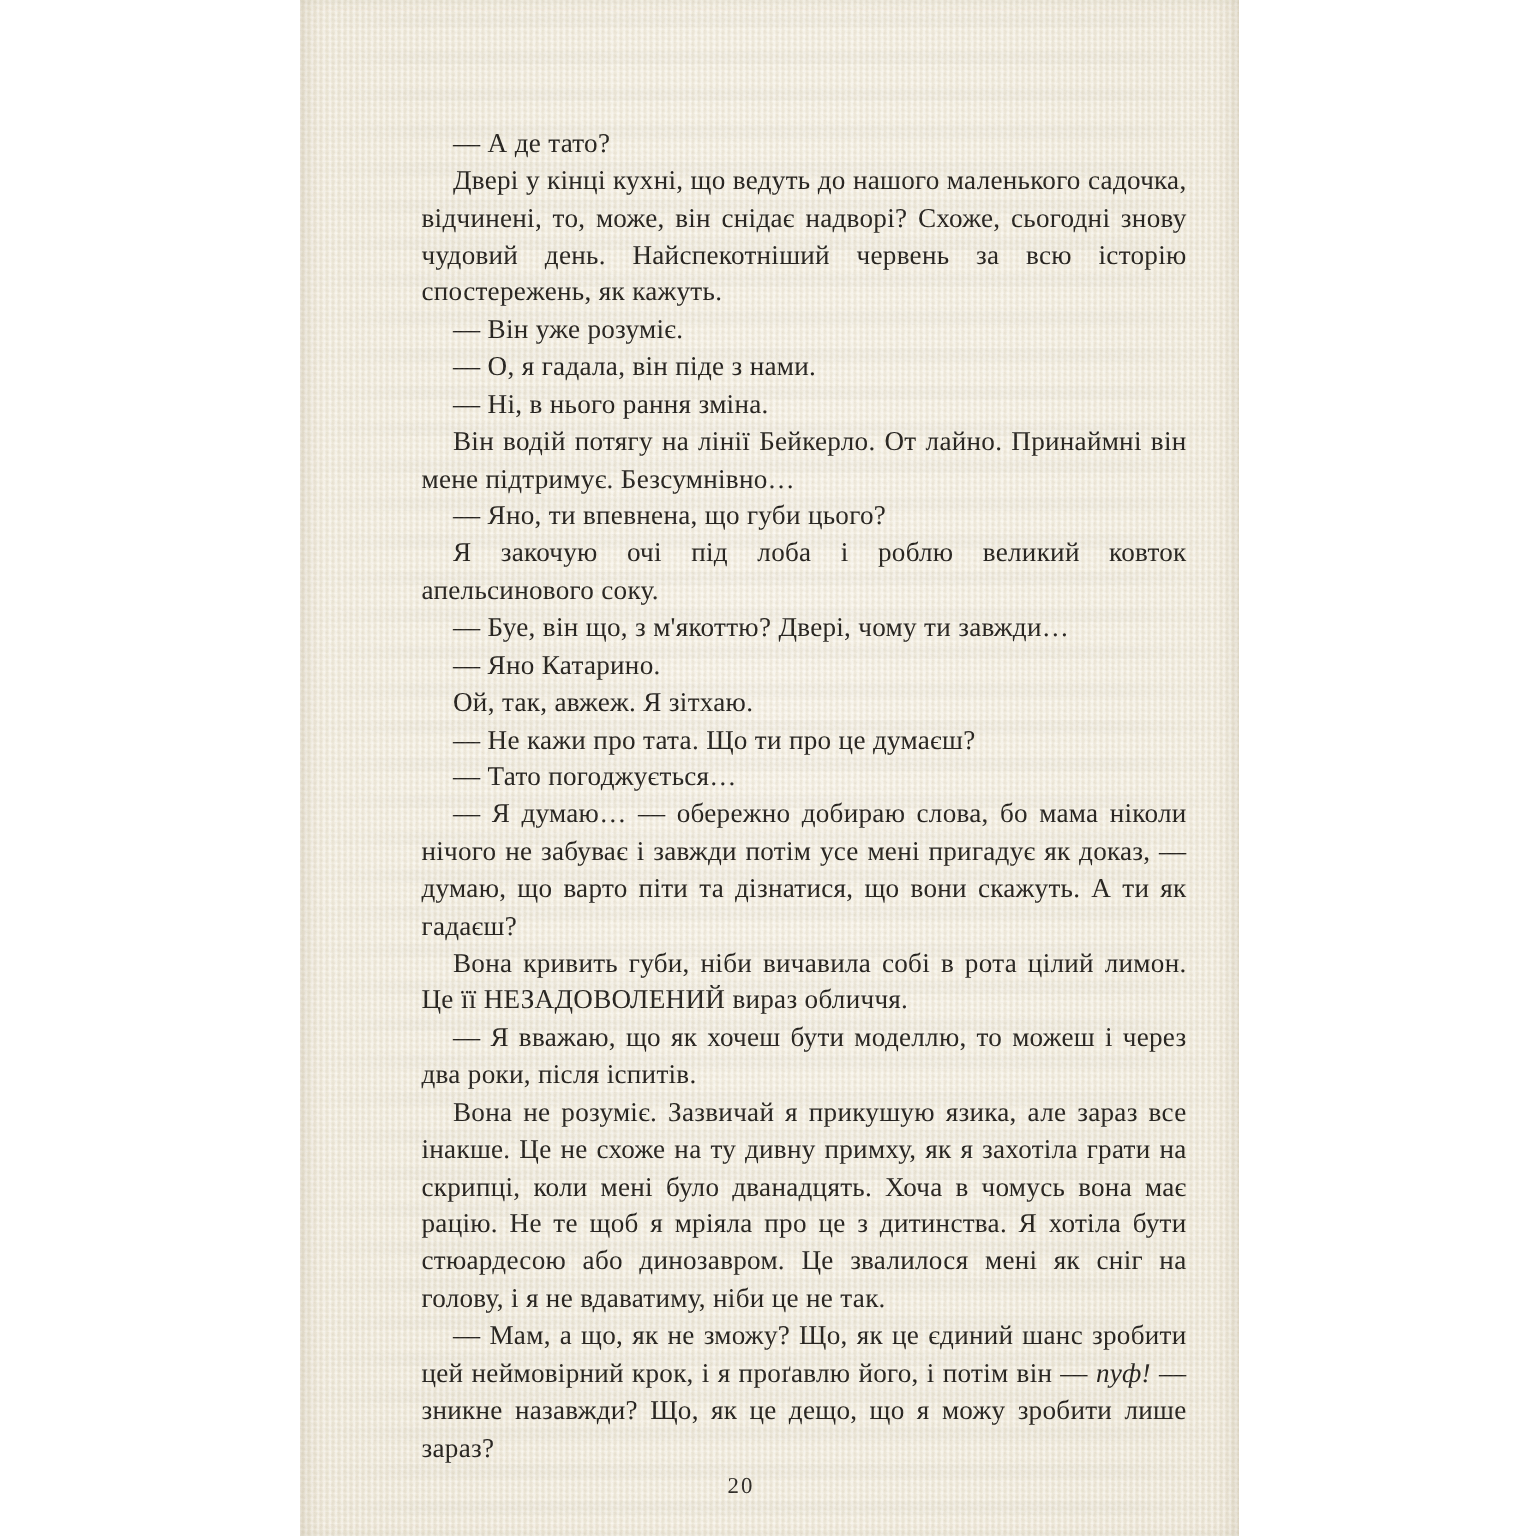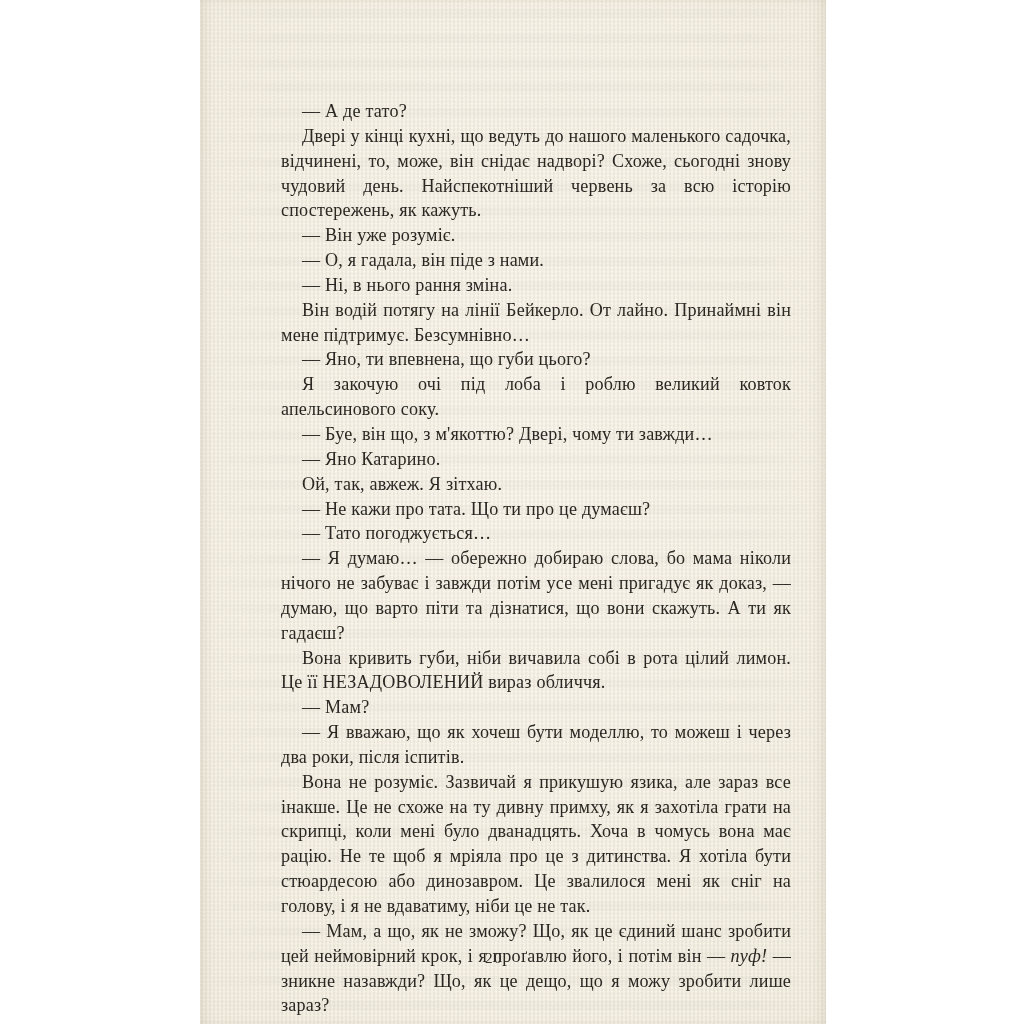--- a/index.html
+++ b/index.html
@@ -69,21 +69,21 @@
         rgba(0,0,0,1) 556px, rgba(0,0,0,0) 626px);
     -webkit-mask-image: linear-gradient(90deg,
         rgba(0,0,0,0) 0px, rgba(0,0,0,1) 70px,
         rgba(0,0,0,1) 556px, rgba(0,0,0,0) 626px);
   }
 
   
   #text-block {
     position: absolute;
     left: 81px;      
-    top: 99px;
+    top: 83px;
     width: 510px;
     z-index: 3;
   }
 
   .para {
     margin: 0;
     font-size: 18.1px;
     line-height: 24.85px;
     color: #23201c;
     text-align: justify;
@@ -94,21 +94,21 @@
     word-spacing: 0.005em;
     text-rendering: optimizeLegibility;
   }
   .para.indent { text-indent: 21px; }
   .para em { font-style: italic; }
 
   
   #page-folio {
     position: absolute;
     left: 0;
-    top: 949px;
+    top: 982px;
     width: 588px;
     text-align: center;
     font-size: 15.2px;
     letter-spacing: 0.09em;
     color: #2a2723;
     z-index: 3;
   }
 
   
   #page-grain {
@@ -148,21 +148,20 @@
       <p class="para indent">Він водій потягу на лінії Бейкерло. От лайно. Принаймні він мене підтримує. Безсумнівно…</p>
       <p class="para indent">— Яно, ти впевнена, що губи цього?</p>
       <p class="para indent">Я закочую очі під лоба і роблю великий ковток апельсинового соку.</p>
       <p class="para indent">— Буе, він що, з м'якоттю? Двері, чому ти завжди…</p>
       <p class="para indent">— Яно Катарино.</p>
       <p class="para indent">Ой, так, авжеж. Я зітхаю.</p>
       <p class="para indent">— Не кажи про тата. Що ти про це думаєш?</p>
       <p class="para indent">— Тато погоджується…</p>
       <p class="para indent">— Я думаю… — обережно добираю слова, бо мама ніколи нічого не забуває і завжди потім усе мені пригадує як доказ, — думаю, що варто піти та дізнатися, що вони скажуть. А ти як гадаєш?</p>
       <p class="para indent">Вона кривить губи, ніби вичавила собі в рота цілий лимон. Це її НЕЗАДОВОЛЕНИЙ вираз обличчя.</p>
-      <p class="para indent">— Мам?</p>
       <p class="para indent">— Я вважаю, що як хочеш бути моделлю, то можеш і через два роки, після іспитів.</p>
       <p class="para indent">Вона не розуміє. Зазвичай я прикушую язика, але зараз все інакше. Це не схоже на ту дивну примху, як я захотіла грати на скрипці, коли мені було дванадцять. Хоча в чомусь вона має рацію. Не те щоб я мріяла про це з дитинства. Я хотіла бути стюардесою або динозавром. Це звалилося мені як сніг на голову, і я не вдаватиму, ніби це не так.</p>
       <p class="para indent">— Мам, а що, як не зможу? Що, як це єдиний шанс зробити цей неймовірний крок, і я проґавлю його, і потім він — <em>пуф!</em> — зникне назавжди? Що, як це дещо, що я можу зробити лише зараз?</p>
     </div>
 
     <div id="page-folio">20</div>
 
     <div id="page-grain"></div>
   </div>
 

